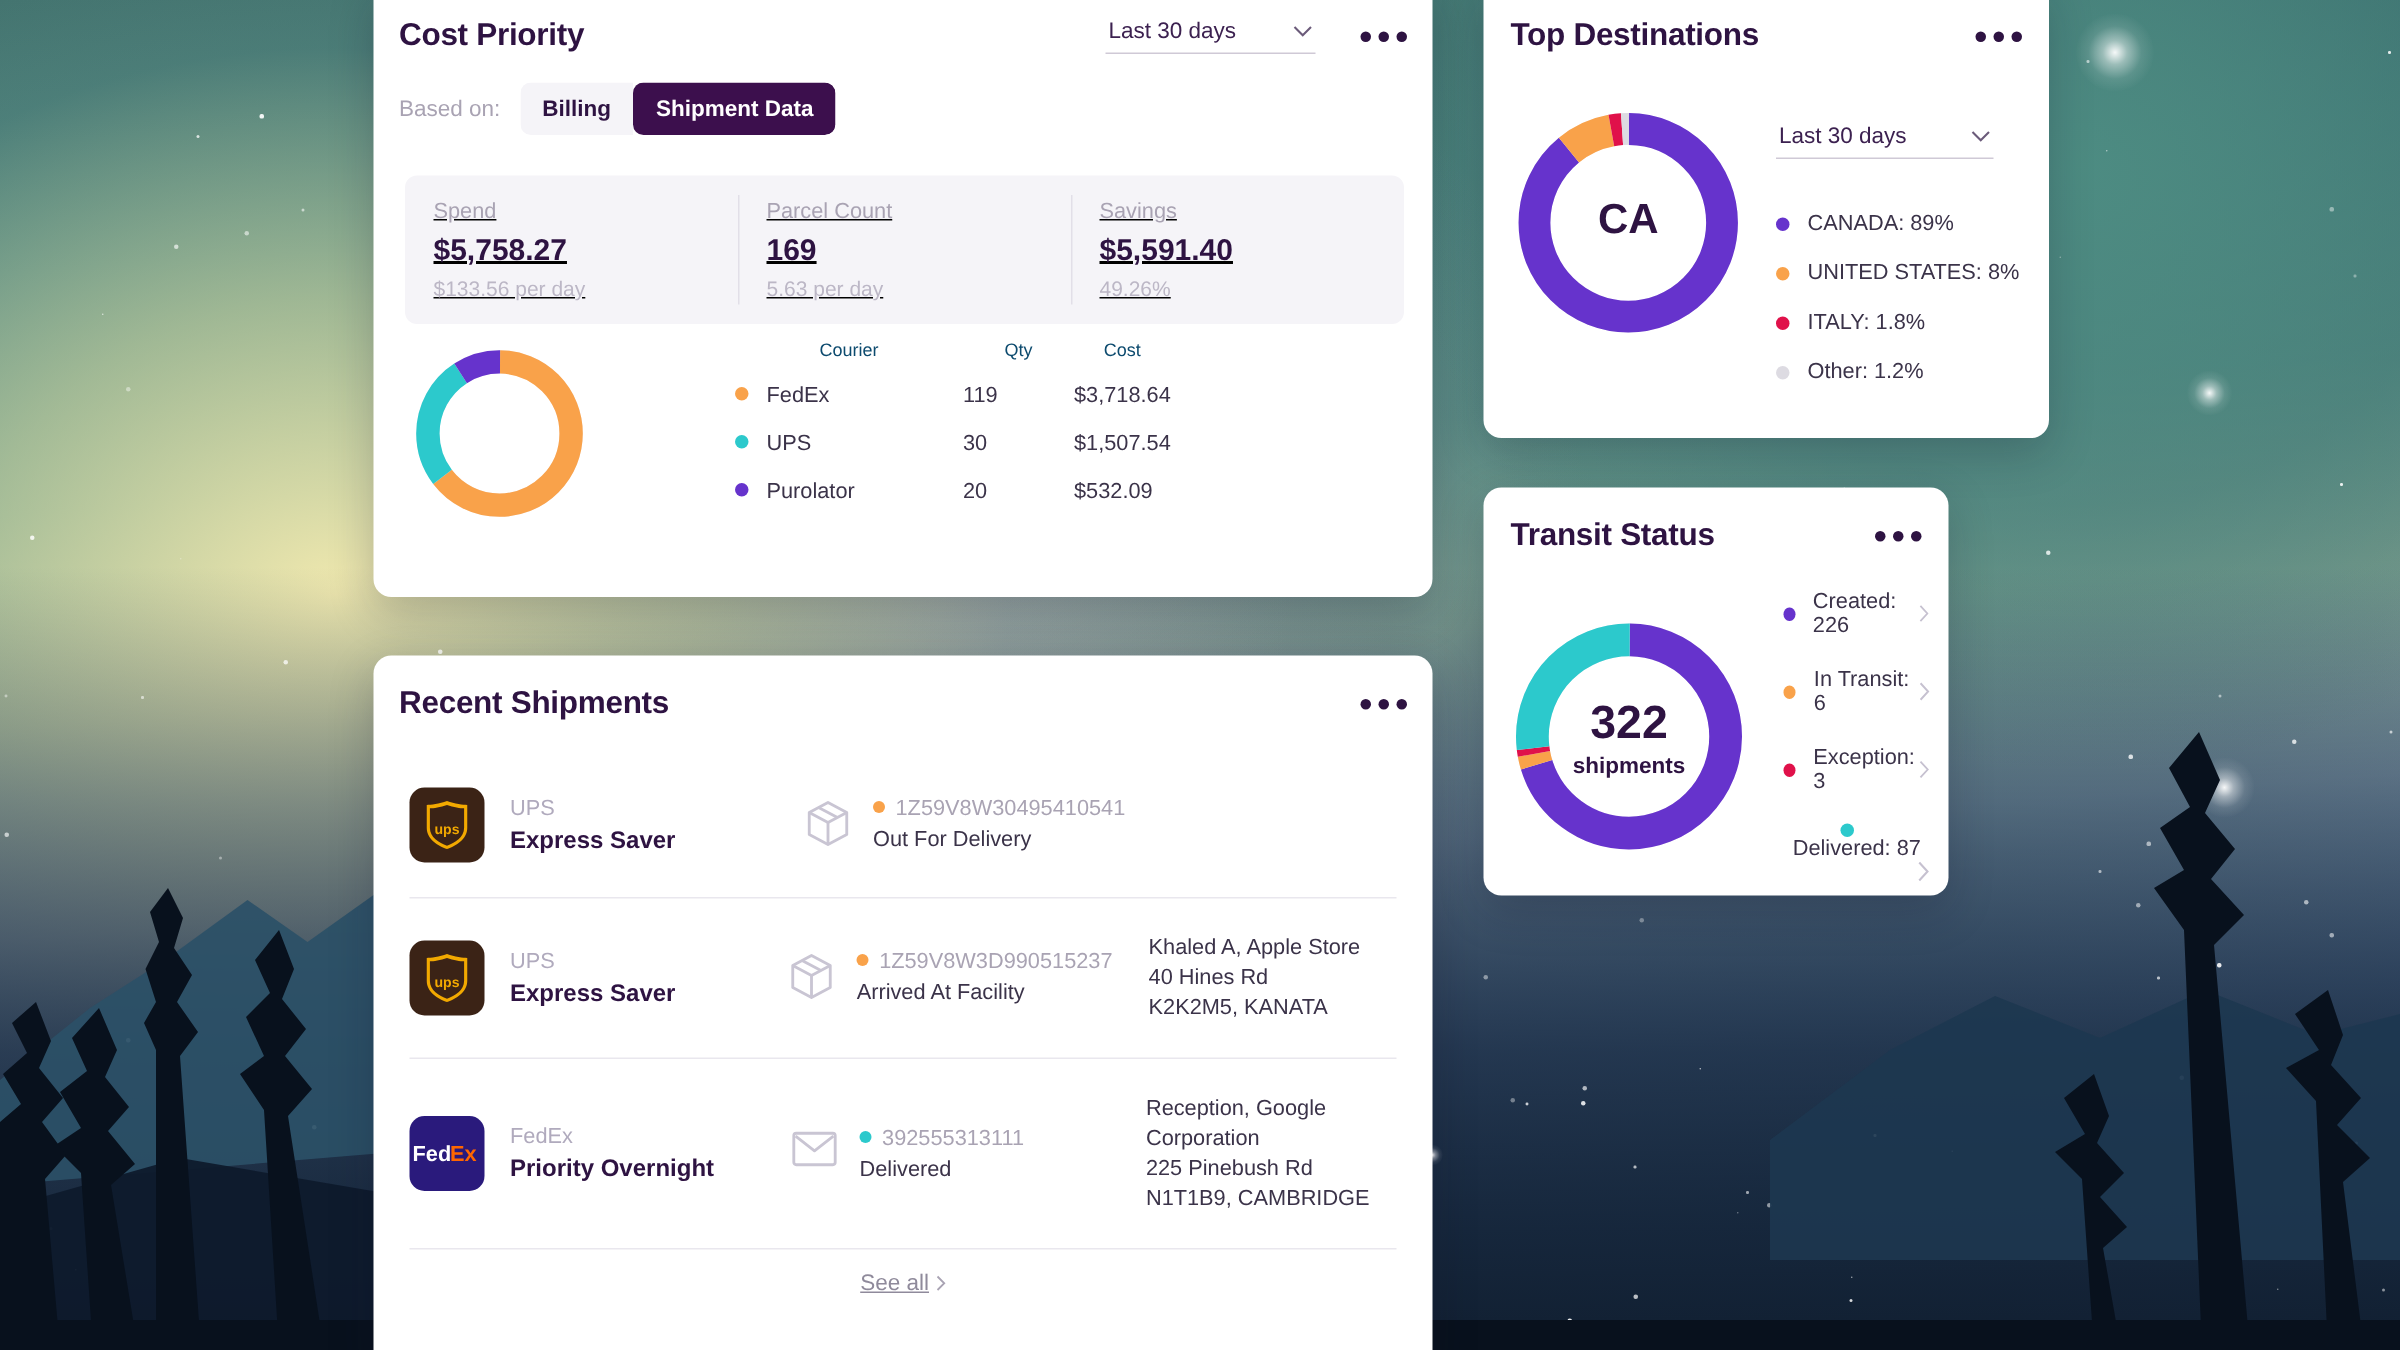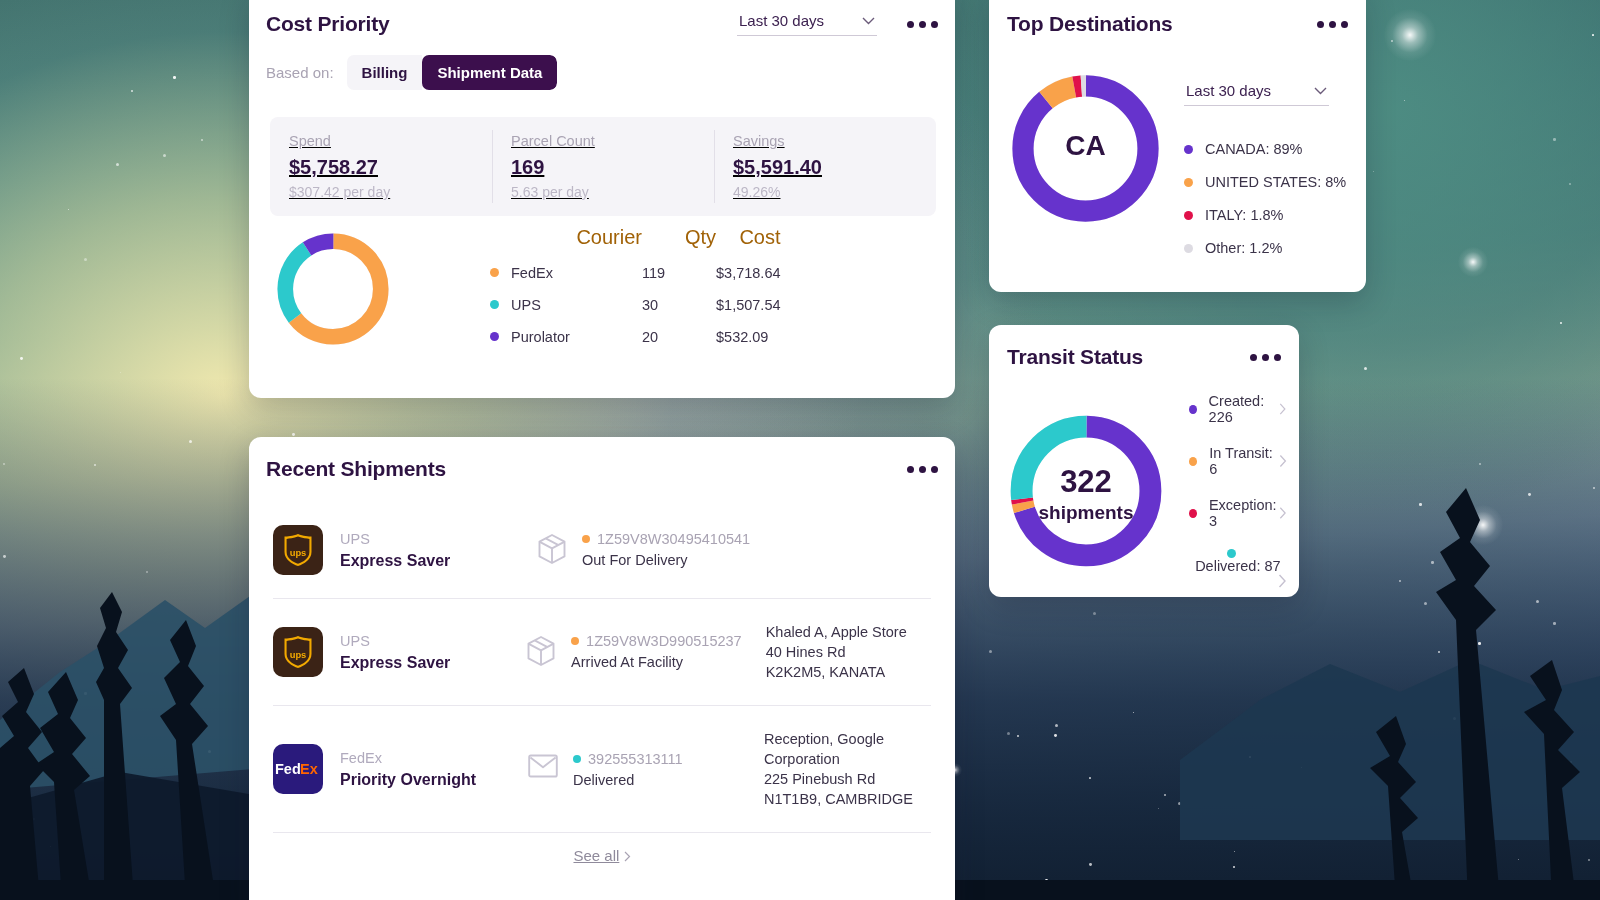--- a/index.html
+++ b/index.html
@@ -86,21 +86,21 @@
   .stat { flex: 1; padding: 16px 19px 0 19px; position: relative; }
   .stat + .stat::before {
     content: ""; position: absolute; left: 0; top: 13px; bottom: 13px; width: 1px; background: #e2dfe8;
   }
   .stat-label { font-size: 14.5px; color: #a9a3b3; margin-bottom: 7px; }
   .stat-value { font-size: 20px; font-weight: bold; color: #2e1342; margin-bottom: 5px; }
   .stat-sub { font-size: 14px; color: #bcb7c6; }
 
   #courier-wrap { position: absolute; left: 21px; top: 236px; display: flex; align-items: flex-start; }
   .table { margin-left: 94px; font-size: 14.5px; color: #3b3349; border-collapse: collapse; }
-  .table th { font-weight: normal; color: #a16207; text-align: right; padding: 0 0 16px 0; font-size: 20px; }
+  .table th { font-weight: normal; color: #0c4a6e; text-align: center; padding: 0 0 16px 0; font-size: 12px; }
   .table td { padding: 0 0 16px 0; white-space: nowrap; }
   .table .c-courier { width: 152px; }
   .table .c-qty { width: 74px; }
   .legend-dot { width: 9px; height: 9px; border-radius: 50%; display: inline-block; margin-right: 12px; vertical-align: 1px; }
 
   
   #recent-card { left: 249px; top: 437px; width: 706px; height: 480px; }
   #recent-head { position: absolute; left: 17px; top: 20px; right: 17px; display: flex; align-items: center; }
   #recent-head .card-title { margin-right: auto; }
 
@@ -339,21 +339,21 @@
     <div class="seg">
       <button class="off">Billing</button>
       <button class="on">Shipment Data</button>
     </div>
   </div>
 
   <div id="stats">
     <div class="stat">
       <div class="stat-label">Spend</div>
       <div class="stat-value">$5,758.27</div>
-      <div class="stat-sub">$307.42 per day</div>
+      <div class="stat-sub">$133.56 per day</div>
     </div>
     <div class="stat">
       <div class="stat-label">Parcel Count</div>
       <div class="stat-value">169</div>
       <div class="stat-sub">5.63 per day</div>
     </div>
     <div class="stat">
       <div class="stat-label">Savings</div>
       <div class="stat-value">$5,591.40</div>
       <div class="stat-sub">49.26%</div>
@@ -547,21 +547,21 @@
   <div id="transit-body">
     <div style="position:relative;width:170px;height:170px;flex:0 0 170px;">
       <svg id="transit-donut" width="170" height="170" viewBox="0 0 42 42">
           <circle cx="21" cy="21" r="15.9155" fill="none" stroke="#f1eff4" stroke-width="5.4"></circle>
           <circle cx="21" cy="21" r="15.9155" fill="none" stroke="#6633cc" stroke-width="5.4" stroke-dasharray="70.186 29.814" stroke-dashoffset="25.000" transform="rotate(0 21 21)"></circle>
           <circle cx="21" cy="21" r="15.9155" fill="none" stroke="#f9a24a" stroke-width="5.4" stroke-dasharray="1.863 98.137" stroke-dashoffset="-45.186" transform="rotate(0 21 21)"></circle>
           <circle cx="21" cy="21" r="15.9155" fill="none" stroke="#e0114a" stroke-width="5.4" stroke-dasharray="0.932 99.068" stroke-dashoffset="-47.050" transform="rotate(0 21 21)"></circle>
           <circle cx="21" cy="21" r="15.9155" fill="none" stroke="#2cc9cc" stroke-width="5.4" stroke-dasharray="27.019 72.981" stroke-dashoffset="-47.981" transform="rotate(0 21 21)"></circle>
         </svg>
       <div class="donut-center-text" style="top:58px;font-size:31px;font-weight:bold;">322</div>
-      <div class="donut-center-text" style="top:96px;font-size:19px;font-weight:bold;">shipments</div>
+      <div class="donut-center-text" style="top:96px;font-size:15px;font-weight:bold;">shipments</div>
     </div>
     <div id="transit-legend">
         <div class="leg-row">
           <span class="legend-dot" style="background:#6633cc"></span>
           <span>Created: 226</span>
           <svg class="chev" width="9" height="14" viewBox="0 0 9 14">
             <path d="M1.5 1 L7 7 L1.5 13" stroke="#c6c1d0" stroke-width="1.4" fill="none"></path>
           </svg>
         </div>
         <div class="leg-row">

